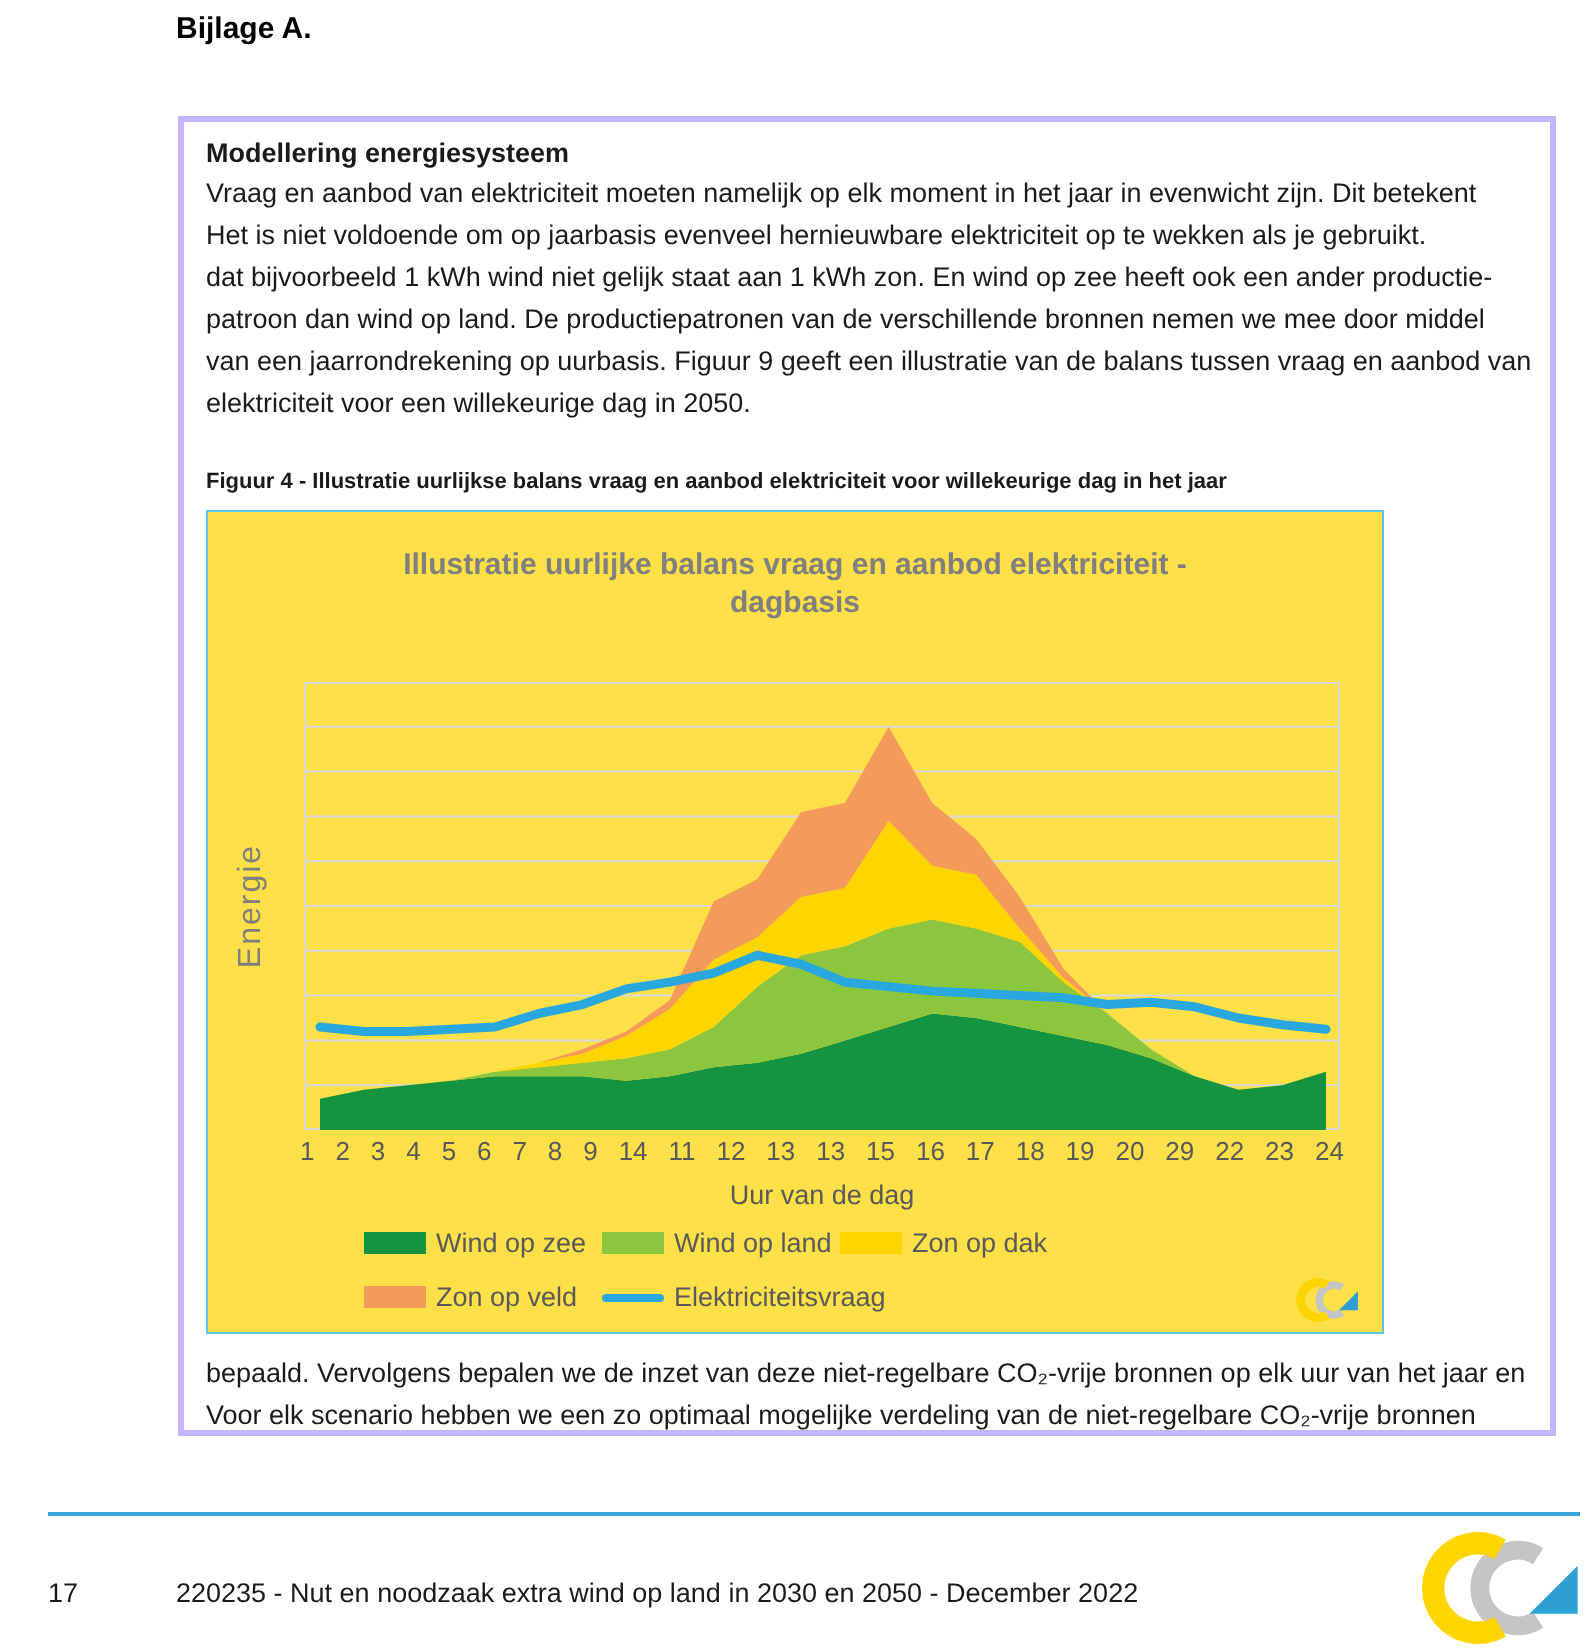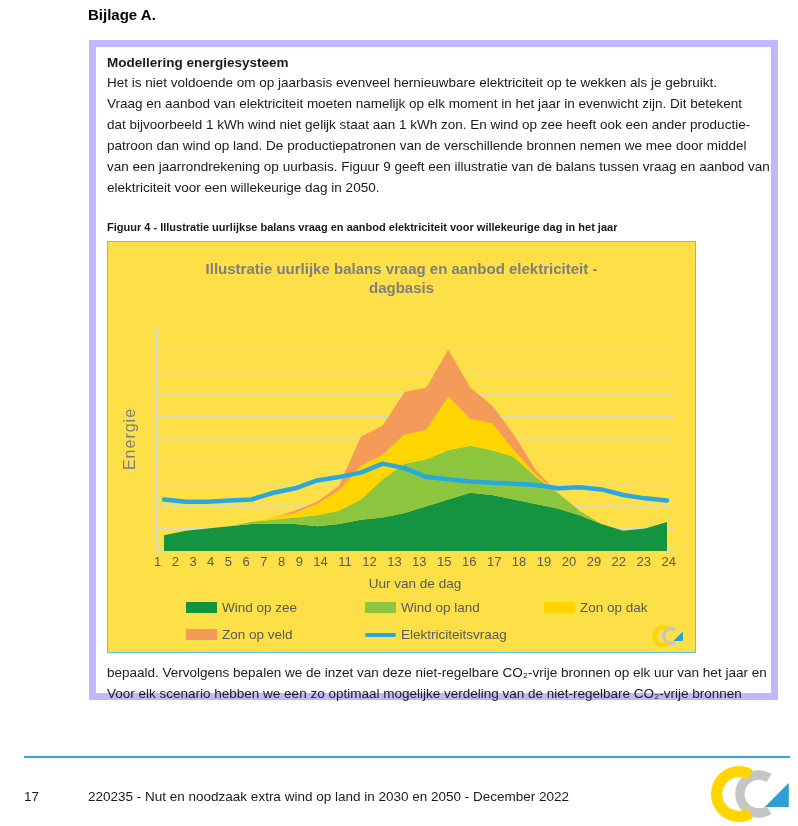--- a/index.html
+++ b/index.html
@@ -7,22 +7,22 @@
   body {
     width:798px; height:826px; position:relative; overflow:hidden;
     background:#ffffff; color:#1a1a1a;
     font-family:"Liberation Sans", sans-serif;
   }
   .page-heading {
     position:absolute; left:88px; top:6px;
     font-size:15px; font-weight:bold; color:#000;
   }
   .content-box {
-    position:absolute; left:89px; top:40px; width:689px; height:660px;
-    border:7px solid #c4b5fd; background:#fff; padding:8px 11px 0 11px;
+    position:absolute; left:89px; top:58px; width:689px; height:660px;
+    border:3px solid #c4b5fd; background:#fff; padding:8px 11px 0 11px;
   }
   .section-heading { font-size:13.5px; font-weight:bold; margin:0 0 2px 0; }
   .para-line { font-size:13.5px; line-height:21px; white-space:nowrap; }
   .figure-caption { font-size:11px; font-weight:bold; margin-top:23px; white-space:nowrap; }
   .figure-frame {
     position:relative; margin-top:8px; width:589px; height:412px;
     border:1px solid #5EC6ED; background:#fde047;
   }
   .chart-title {
     margin:17px auto 0 auto; max-width:455px; text-align:center;
@@ -41,41 +41,41 @@
     display:flex; justify-content:space-between;
     color:#595959; font-size:13px;
   }
   .xlabel {
     position:absolute; left:48px; top:334px; width:518px; text-align:center;
     color:#595959; font-size:13.5px;
   }
   .legend-row { position:absolute; left:78px; display:flex; align-items:center; }
   .legend-row-1 { top:358px; }
   .legend-row-2 { top:385px; }
-  .legend-item { display:flex; align-items:center; width:179px; color:#595959; font-size:13.5px; white-space:nowrap; }
+  .legend-item { display:flex; align-items:center; width:119px; color:#595959; font-size:13.5px; white-space:nowrap; }
   .legend-item .swatch { width:31px; height:11px; margin-right:5px; flex:none; }
   .legend-item .swatch.line { height:4px; border-radius:2px; }
   .figure-logo { position:absolute; right:10px; bottom:3px; width:34px; height:26px; }
   .closing { margin-top:9px; }
   .footer-rule { position:absolute; left:24px; top:756px; width:766px; height:2px; background:#37A7DB; }
   .page-number { position:absolute; left:24px; top:789px; font-size:13.5px; }
   .doc-title  { position:absolute; left:88px; top:789px; font-size:13.5px; white-space:nowrap; }
   .footer-logo { position:absolute; right:4px; top:762px; width:86px; height:64px; }
 </style>
 </head>
 <body>
 
 <div class="page-heading">Bijlage A.</div>
 
 <div class="content-box">
   <div class="section-heading">Modellering energiesysteem</div>
 
   <div>
+    <div class="para-line">Vraag en aanbod van elektriciteit moeten namelijk op elk moment in het jaar in evenwicht zijn. Dit betekent</div>
     <div class="para-line">Het is niet voldoende om op jaarbasis evenveel hernieuwbare elektriciteit op te wekken als je gebruikt.</div>
-    <div class="para-line">Vraag en aanbod van elektriciteit moeten namelijk op elk moment in het jaar in evenwicht zijn. Dit betekent</div>
     <div class="para-line">dat bijvoorbeeld 1 kWh wind niet gelijk staat aan 1 kWh zon. En wind op zee heeft ook een ander productie-</div>
     <div class="para-line">patroon dan wind op land. De productiepatronen van de verschillende bronnen nemen we mee door middel</div>
     <div class="para-line">van een jaarrondrekening op uurbasis. Figuur 9 geeft een illustratie van de balans tussen vraag en aanbod van</div>
     <div class="para-line">elektriciteit voor een willekeurige dag in 2050.</div>
   </div>
 
   <div class="figure-caption">Figuur 4 - Illustratie uurlijkse balans vraag en aanbod elektriciteit voor willekeurige dag in het jaar</div>
 
   <div class="figure-frame">
     <div class="chart-title">Illustratie uurlijke balans vraag en aanbod elektriciteit - dagbasis</div>

